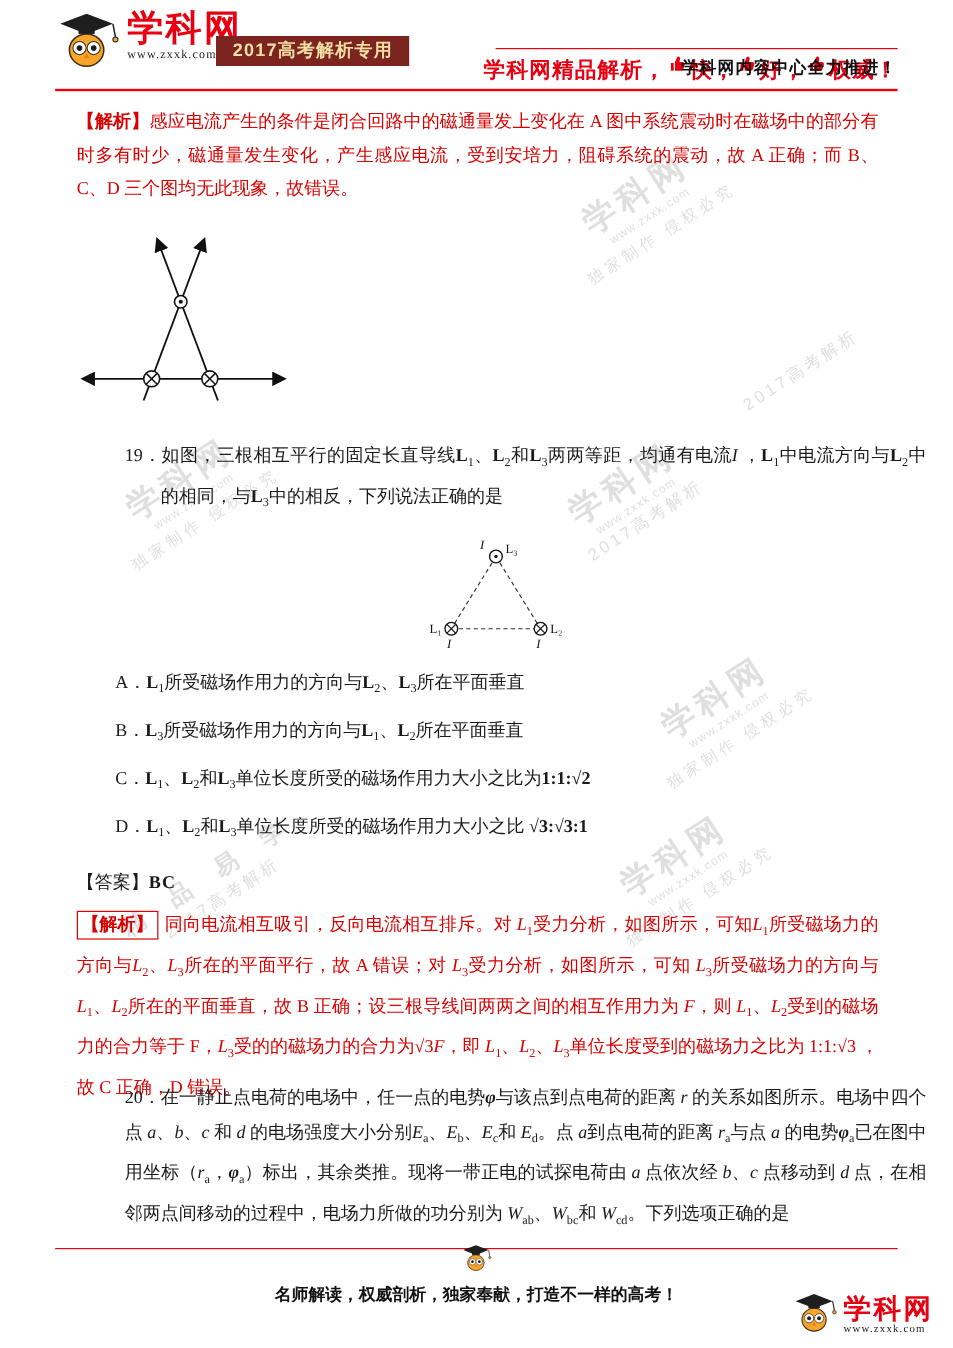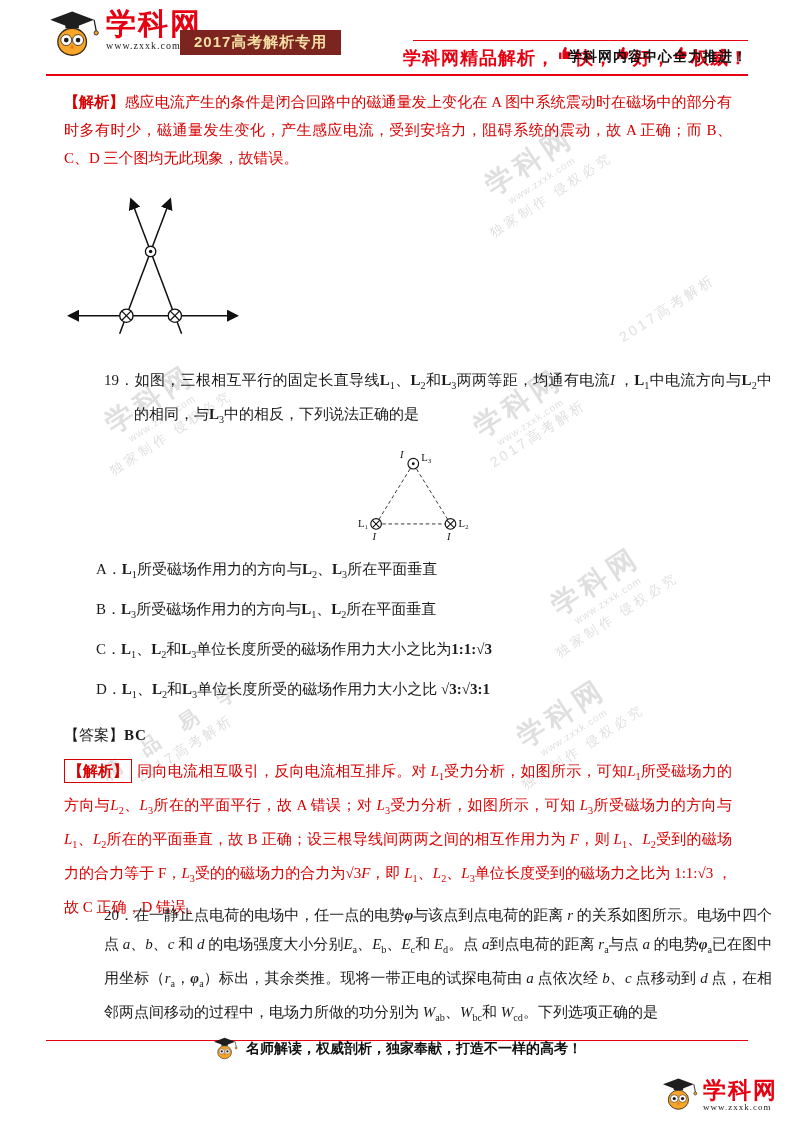--- a/index.html
+++ b/index.html
@@ -60,21 +60,21 @@
   .answer-line .lab { font-weight:400; }
   .answer-line .val { font-weight:700; letter-spacing:1px; }
   
   .fig { position:absolute; z-index:1; }
   .fig text { font-size:12px; fill:#111; }
   .fig .it { font-style:italic; }
   
   .footer-slogan {
     position:absolute; z-index:3; left:50%; top:1036px; transform:translateX(-50%);
     display:flex; align-items:center; gap:8px; background:transparent;
-    font-weight:700; font-size:14px; color:#111; white-space:nowrap;
+    font-weight:700; font-size:14px; color:#111; white-space:nowrap;flex-direction:column;
   }
   .corner-logo { position:absolute; z-index:2; right:16px; top:1076px; display:flex; align-items:center; gap:5px; }
   .corner-logo .brand {
     font-family:"Liberation Sans","DejaVu Sans",sans-serif;
     font-weight:700; font-size:23px; color:#e60012; letter-spacing:2px; line-height:1;
   }
   .corner-logo .url { font-size:9px; color:#222; letter-spacing:1px; }
   .thumb { width:14px; height:14px; fill:#e60012; margin:0 1px; }
 </style>
 </head>
@@ -222,21 +222,21 @@
     <text x="94" y="17">L₃</text>
     <text x="34" y="92" text-anchor="end">L₁</text>
     <text class="it" x="41" y="106" text-anchor="middle">I</text>
     <text x="136" y="92">L₂</text>
     <text class="it" x="125" y="106" text-anchor="middle">I</text>
   </svg>
 
   <div class="blk" style="top:556px;left:96px;width:620px">
     <div class="option">A．<b>L</b><sub>1</sub>所受磁场作用力的方向与<b>L</b><sub>2</sub>、<b>L</b><sub>3</sub>所在平面垂直</div>
     <div class="option">B．<b>L</b><sub>3</sub>所受磁场作用力的方向与<b>L</b><sub>1</sub>、<b>L</b><sub>2</sub>所在平面垂直</div>
-    <div class="option">C．<b>L</b><sub>1</sub>、<b>L</b><sub>2</sub>和<b>L</b><sub>3</sub>单位长度所受的磁场作用力大小之比为<b>1:1:√3</b></div>
+    <div class="option">C．<b>L</b><sub>1</sub>、<b>L</b><sub>2</sub>和<b>L</b><sub>3</sub>单位长度所受的磁场作用力大小之比为<b>1:1:√2</b></div>
     <div class="option">D．<b>L</b><sub>1</sub>、<b>L</b><sub>2</sub>和<b>L</b><sub>3</sub>单位长度所受的磁场作用力大小之比 <b>√3:√3:1</b></div>
   </div>
 
   <div class="blk answer-line" style="top:726px">
     <span class="lab">【答案】</span><span class="val">BC</span>
   </div>
 
   <div class="blk analysis analysis2 red" style="top:757px">
     <span class="an-label-box">【解析】</span><span>同向电流相互吸引，反向电流相互排斥。对 <i>L</i><sub>1</sub>受力分析，如图所示，可知<i>L</i><sub>1</sub>所受磁场力的方向与<i>L</i><sub>2</sub>、<i>L</i><sub>3</sub>所在的平面平行，故 A 错误；对 <i>L</i><sub>3</sub>受力分析，如图所示，可知 <i>L</i><sub>3</sub>所受磁场力的方向与 <i>L</i><sub>1</sub>、<i>L</i><sub>2</sub>所在的平面垂直，故 B 正确；设三根导线间两两之间的相互作用力为 <i>F</i>，则 <i>L</i><sub>1</sub>、<i>L</i><sub>2</sub>受到的磁场力的合力等于 F，<i>L</i><sub>3</sub>受的的磁场力的合力为√3<i>F</i>，即 <i>L</i><sub>1</sub>、<i>L</i><sub>2</sub>、<i>L</i><sub>3</sub>单位长度受到的磁场力之比为 1:1:√3 ，故 C 正确，D 错误。</span>
   </div>

